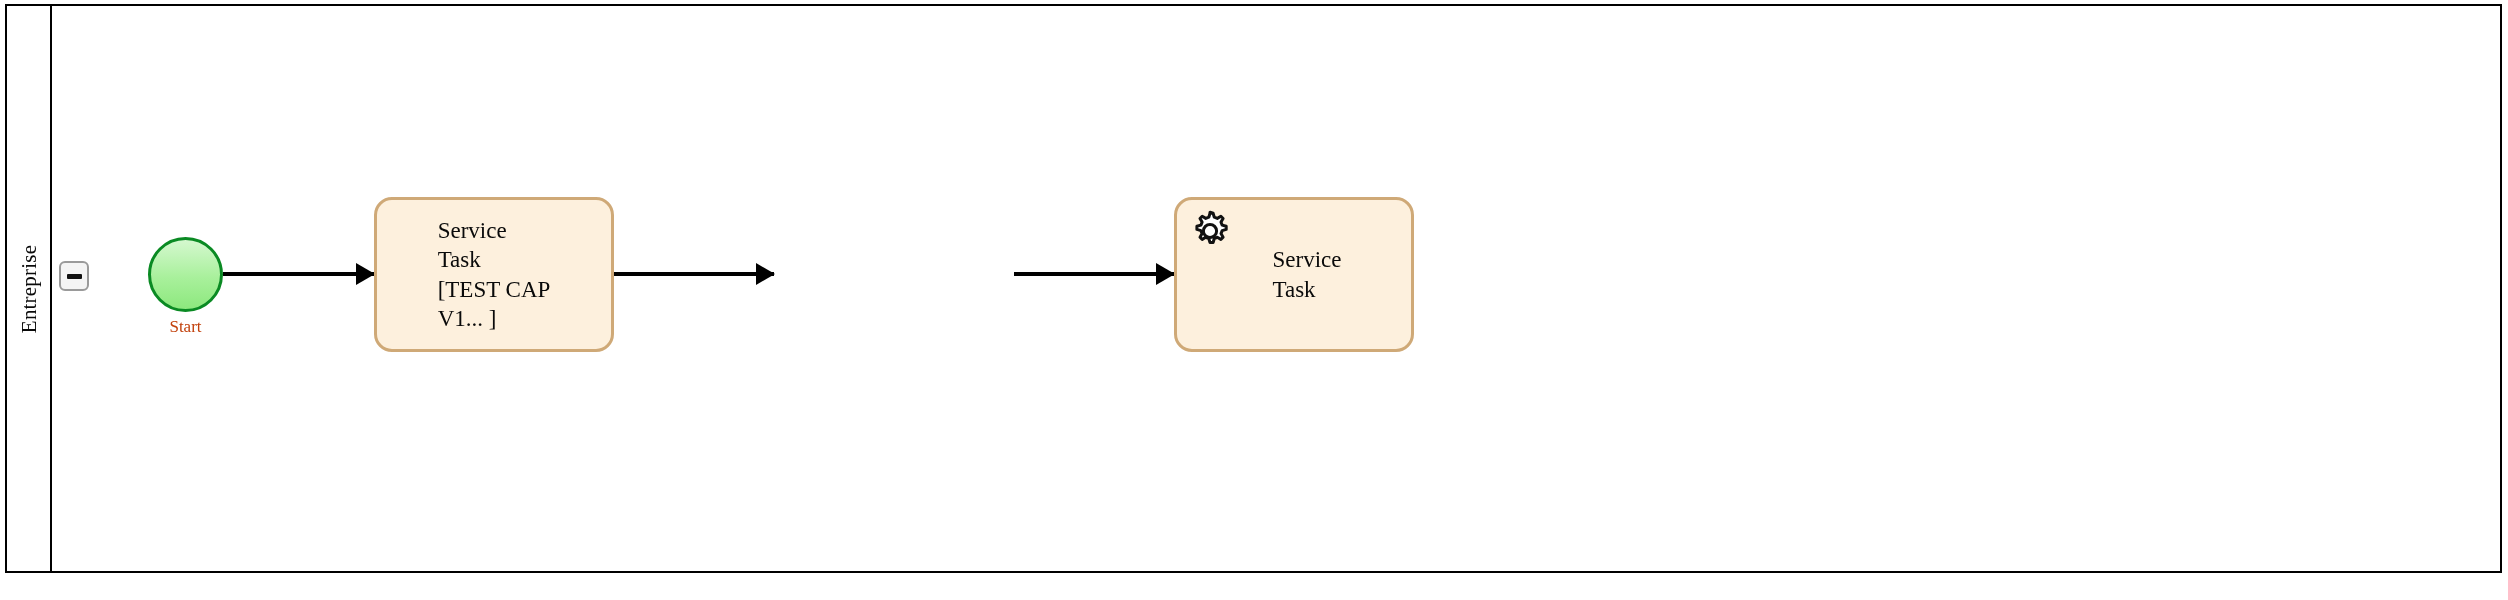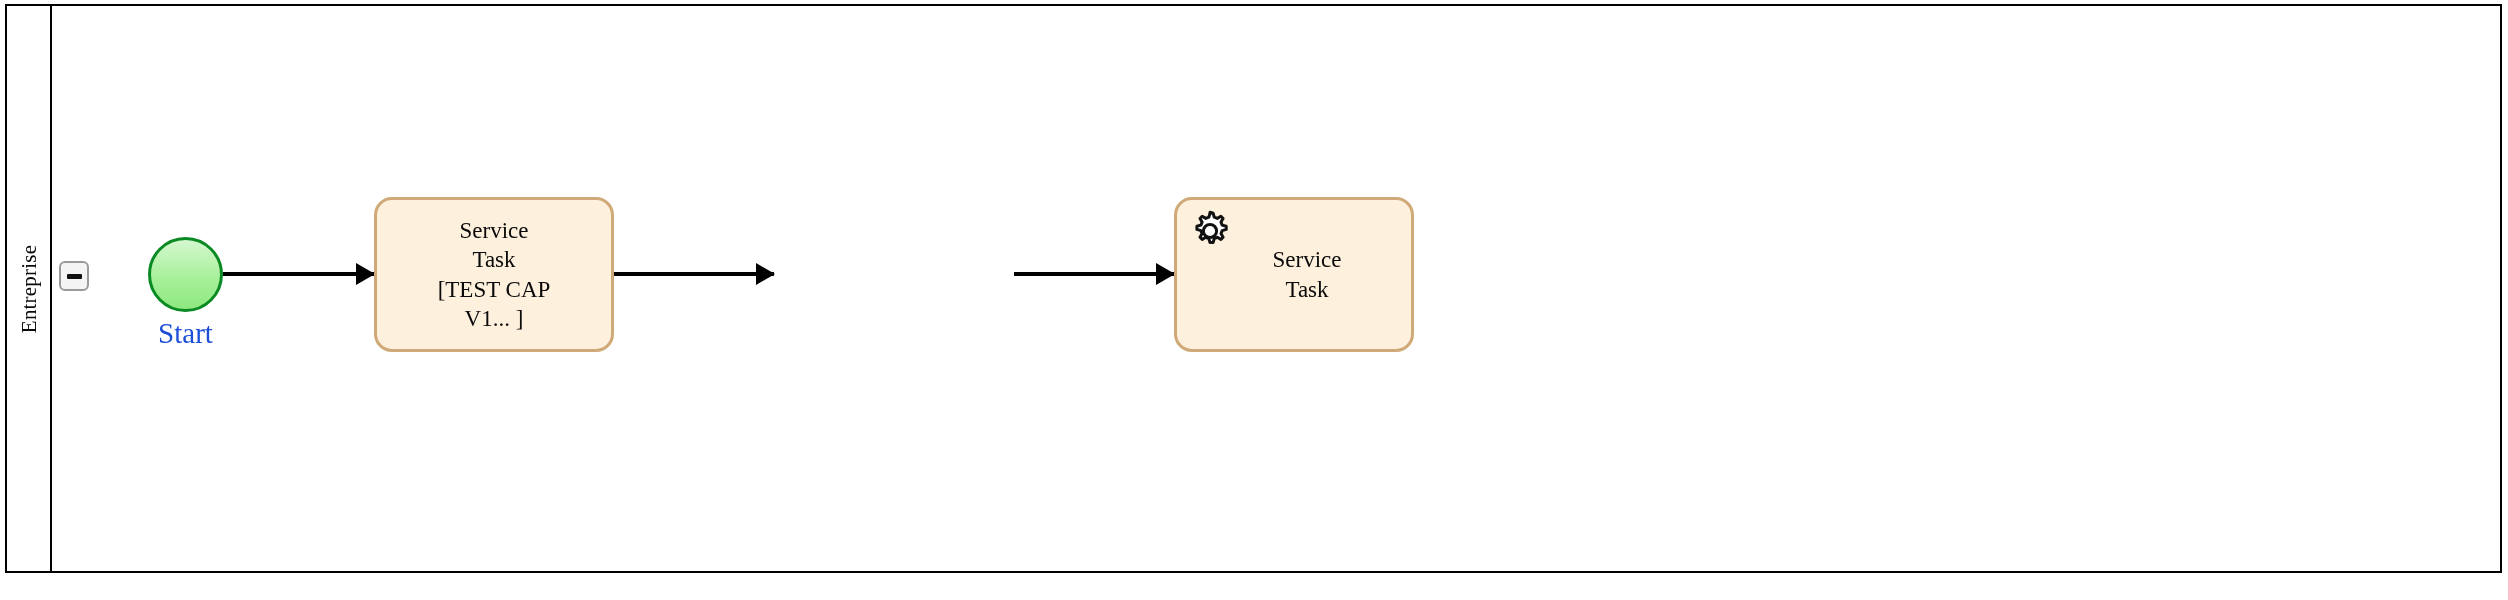--- a/index.html
+++ b/index.html
@@ -104,22 +104,22 @@
     border: 3px solid #0a8a23;
     box-sizing: border-box;
     background: linear-gradient(180deg, #d5f8cf 0%, #a8f09b 55%, #8de87e 100%);
   }
   .start-event .event-label {
     position: absolute;
     left: 50%;
     top: 80px;
     transform: translateX(-50%);
     white-space: nowrap;
-    font-size: 29px;
-    color: #1d4ed8;
+    font-size: 17px;
+    color: #c2410c;
   }
 
   
   .task {
     position: absolute;
     top: 197px;
     width: 240px;
     height: 155px;
     border: 3px solid #cfa977;
     border-radius: 18px;
@@ -128,21 +128,21 @@
   }
   .task-center-label {
     position: absolute;
     left: 0;
     top: 0;
     width: 100%;
     height: 100%;
     display: flex;
     align-items: center;
     justify-content: center;
-    text-align: center;
+    text-align: left;
     font-size: 23px;
     line-height: 1.27;
     color: #0a0a0a;
     padding: 8px 8px;
     box-sizing: border-box;
     white-space: pre-line;
   }
   .task-center-label.with-icon {
     padding-left: 34px;
   }

